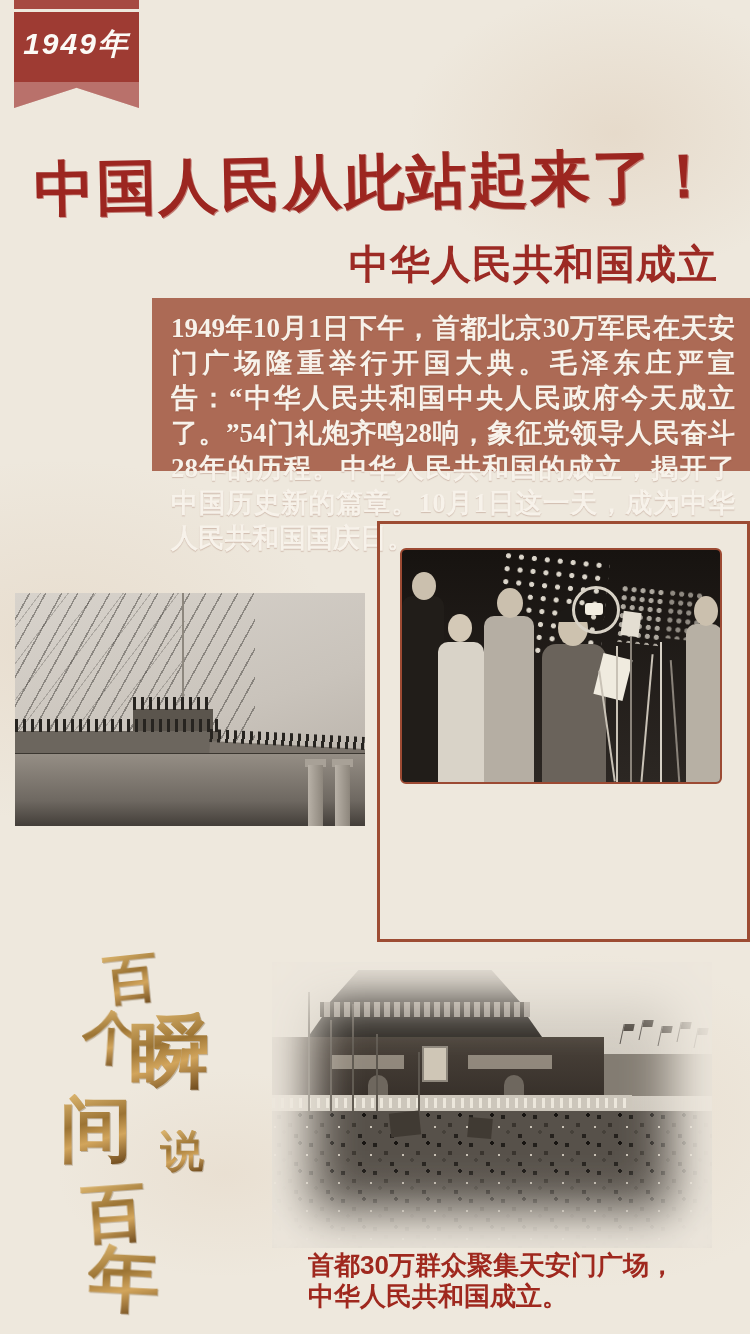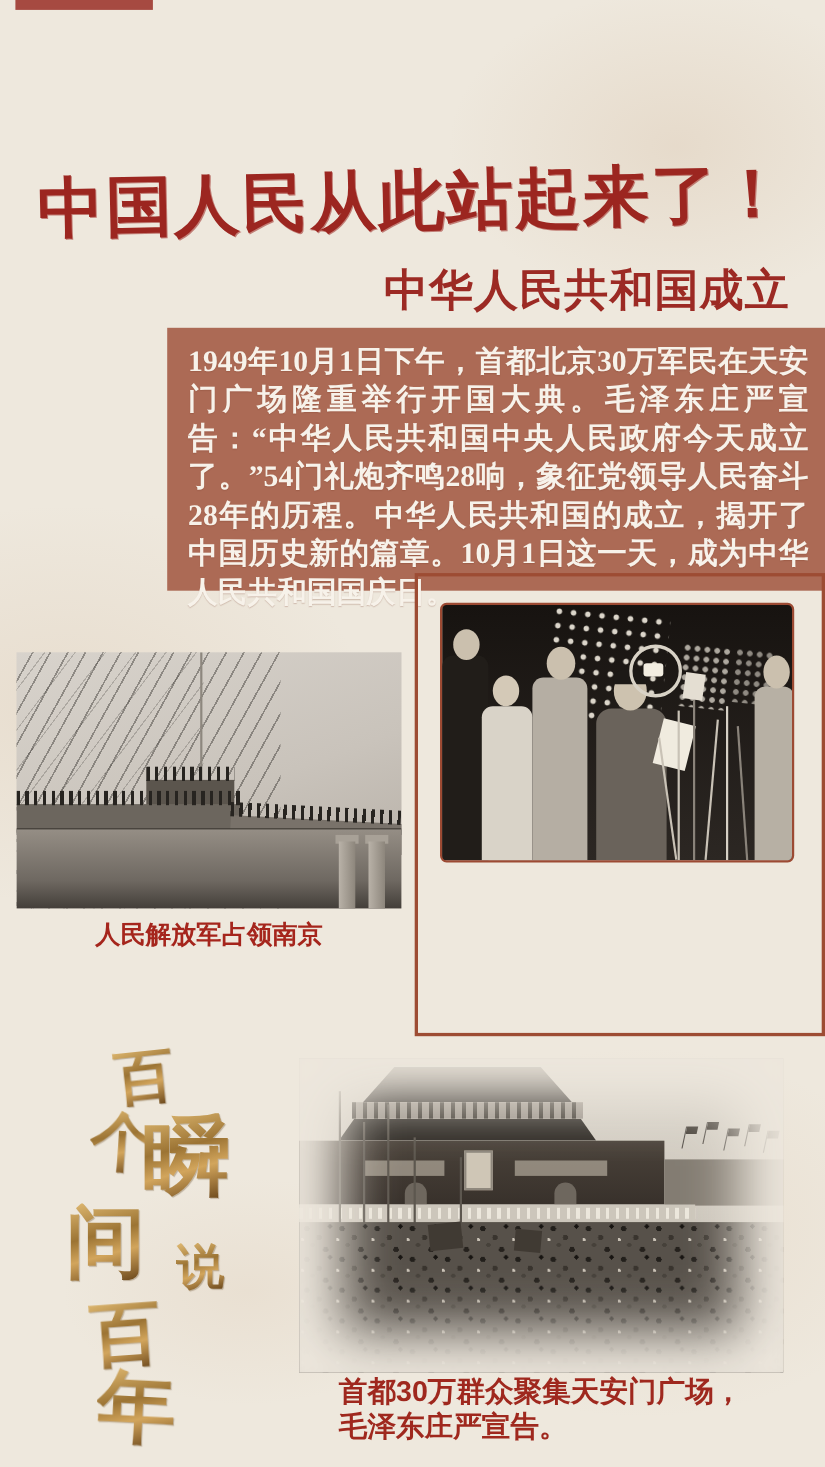--- a/index.html
+++ b/index.html
@@ -24,21 +24,21 @@
     font:italic 700 30px/1 "Liberation Sans",sans-serif;color:#fcfaf6;letter-spacing:2px}
 
   
   .main-title{position:absolute;left:22px;top:150px;width:706px;margin:0;text-align:center;
     font-family:cursive;font-weight:700;font-size:60px;line-height:1.1;color:#9c2620;
     letter-spacing:2px;transform:rotate(-1.2deg);text-shadow:1px 1px 0 rgba(156,38,32,.55)}
   .subtitle{position:absolute;right:18px;top:230px;margin:14px;
     font:700 40px/1 "Liberation Sans",sans-serif;color:#9c2a24;letter-spacing:1px}
 
   
-  .intro{position:absolute;left:152px;top:298px;width:598px;height:239px;background:#ac6a55;
+  .intro{position:absolute;left:152px;top:298px;width:598px;height:173px;background:#ac6a55;
     box-sizing:border-box;padding:13px 15px 0 19px}
   .intro p{margin:0;font-family:"Liberation Serif",serif;font-weight:700;font-size:27px;
     line-height:35px;color:#f7f2ea;text-align:justify;
     text-shadow:0 1px 1px rgba(120,60,40,.25)}
 
   
   .photo-nanjing{position:absolute;left:15px;top:593px;width:350px;height:233px;overflow:hidden;
     background:linear-gradient(160deg,#d8d3cc 0%,#c9c3bb 55%,#b3aca3 100%)}
   .wires{position:absolute;left:-60px;top:-40px;width:300px;height:280px;opacity:.75;
     background:repeating-linear-gradient(119deg, rgba(42,39,35,.55) 0 1.5px, transparent 1.5px 14px)}
@@ -169,20 +169,23 @@
   .cap-tiananmen{position:absolute;left:308px;top:1250px;margin:0;
     font:700 26px/31px "Liberation Sans",sans-serif;color:#9f281e;white-space:pre-line}
 </style>
 </head>
 <body>
 
 <div class="page">
 
   <div class="ribbon">
     <div class="ribbon-top"></div>
+    <div class="ribbon-body">
+      <div class="year-label">1949年</div>
+    </div>
   </div>
 
   <h1 class="main-title">中国人民从此站起来了！</h1>
   <h2 class="subtitle">中华人民共和国成立</h2>
 
   <section class="intro">
     <p>1949年10月1日下午，首都北京30万军民在天安门广场隆重举行开国大典。毛泽东庄严宣告：“中华人民共和国中央人民政府今天成立了。”54门礼炮齐鸣28响，象征党领导人民奋斗28年的历程。中华人民共和国的成立，揭开了中国历史新的篇章。10月1日这一天，成为中华人民共和国国庆日。</p>
   </section>
 
   <figure class="photo-nanjing" style="margin:0">
@@ -195,21 +198,20 @@
     <div class="b-cornice"></div>
     <div class="b-wall"></div>
     <div class="soldiers s1"></div>
     <div class="soldiers s2"></div>
     <div class="soldiers s3"></div>
     <div class="colcap cap1"></div>
     <div class="colcap cap2"></div>
     <div class="col col1"></div>
     <div class="col col2"></div>
   </figure>
-  <div class="cap-nanjing">人民解放军占领南京</div>
 
   <section class="frame">
     <figure class="photo-founding" style="margin:0">
       <div class="lattice lat1"></div>
       <div class="lattice lat2"></div>
       <div class="lattice lat3"></div>
       <div class="fig fig-a"></div>
       <div class="head head-a"></div>
       <div class="fig fig-b"></div>
       <div class="head head-b"></div>
@@ -262,15 +264,15 @@
     <div class="pole p2"></div>
     <div class="pole p3"></div>
     <div class="pole p4"></div>
     <div class="pole p5"></div>
     <div class="crowd"></div>
     <div class="banner bn1"></div>
     <div class="banner bn2"></div>
     <div class="vignette"></div>
   </figure>
   <p class="cap-tiananmen">首都30万群众聚集天安门广场，
-毛泽东庄严宣告。</p>
+中华人民共和国成立。</p>
 
 </div>
 
 </body></html>

